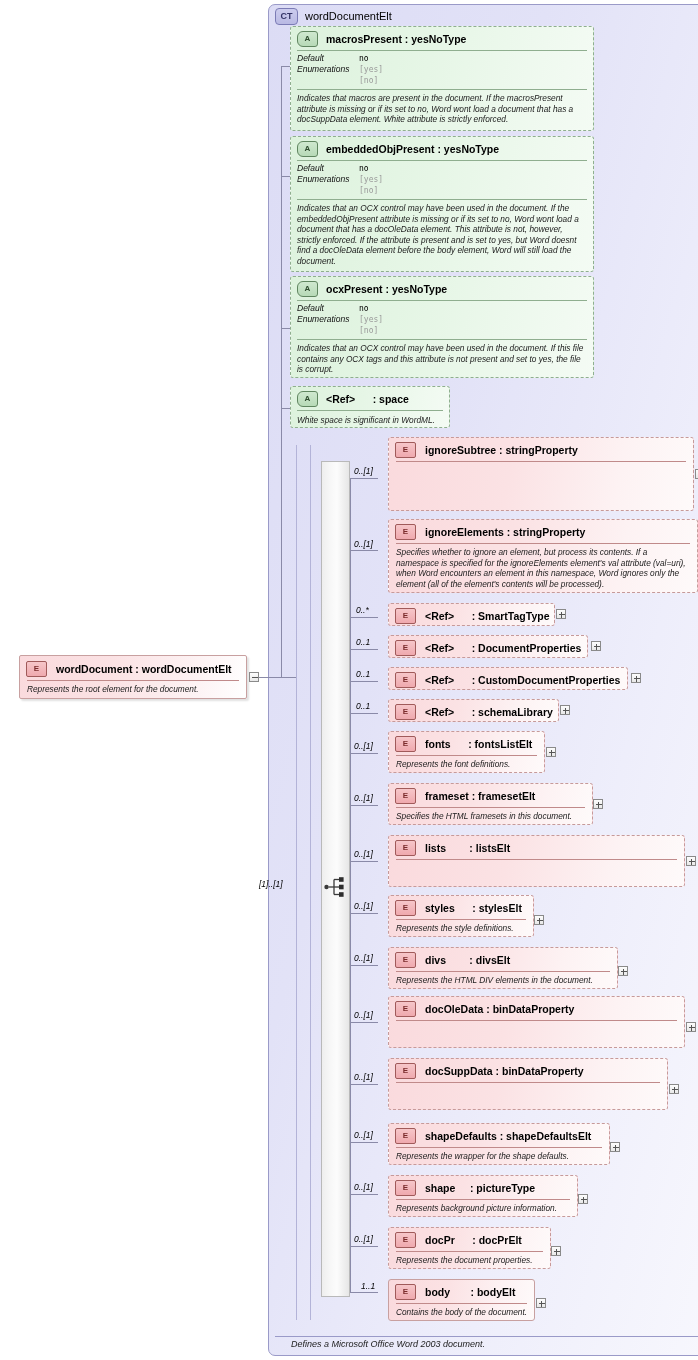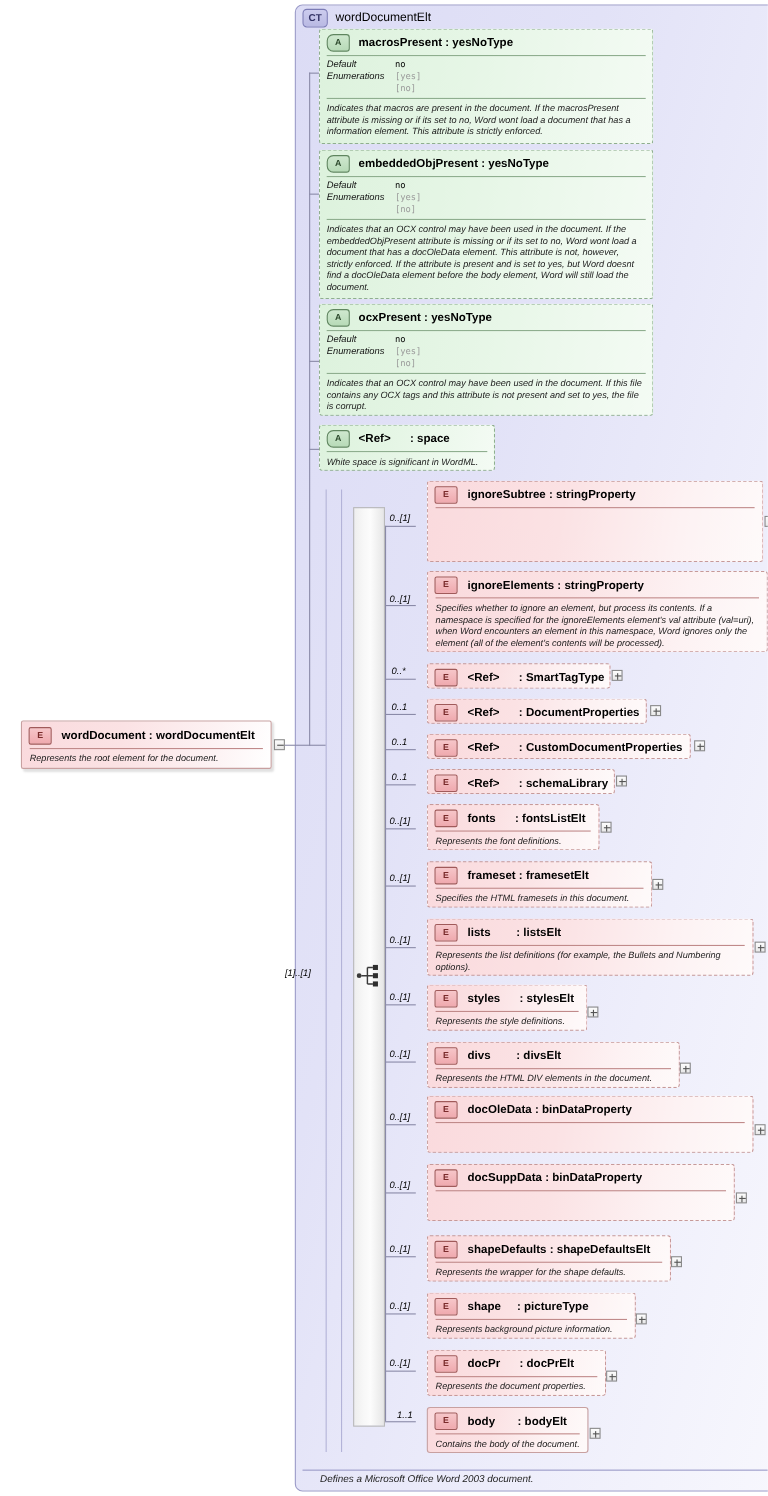--- a/index.html
+++ b/index.html
@@ -219,21 +219,21 @@
       <div class="kv">
           <span class="kv-k">Enumerations</span>
           <span class="kv-v dim">[yes]</span>
         </div>
       <div class="kv">
           <span class="kv-k"></span>
           <span class="kv-v dim">[no]</span>
         </div>
     </div>
     <div class="hr-g"></div>
-    <div class="attr-doc">Indicates that macros are present in the document. If the macrosPresent attribute is missing or if its set to no, Word wont load a document that has a information element. This attribute is strictly enforced.</div>
+    <div class="attr-doc">Indicates that macros are present in the document. If the macrosPresent attribute is missing or if its set to no, Word wont load a document that has a docSuppData element. White attribute is strictly enforced.</div>
   </div>
 
   <div class="attr" style="left:277px;top:136px;width:304px;height:136px;">
     <div class="attr-head">
       <span class="icon-a">A</span>
       <span class="attr-name">embeddedObjPresent : yesNoType</span>
     </div>
     <div class="hr-g"></div>
     <div class="attr-body">
       <div class="kv">
@@ -390,21 +390,20 @@
   <div class="toggle plus" style="left:580px;top:799px;"></div>
 
   <div class="ln lnh" style="left:337px;top:861px;width:28px;"></div>
   <div class="occ" style="left:341px;top:849px;">0..[1]</div>
   <div class="elt" style="left:375px;top:835px;width:297px;height:52px;">
     <div class="elt-head">
       <span class="icon-e">E</span>
       <span class="elt-name">lists        : listsElt</span>
     </div>
     <div class="hr-p"></div>
-    <div class="elt-doc">Represents the list definitions (for example, the Bullets and Numbering options).</div>
   </div>
   <div class="toggle plus" style="left:673px;top:856px;"></div>
 
   <div class="ln lnh" style="left:337px;top:913px;width:28px;"></div>
   <div class="occ" style="left:341px;top:901px;">0..[1]</div>
   <div class="elt" style="left:375px;top:895px;width:146px;height:42px;">
     <div class="elt-head">
       <span class="icon-e">E</span>
       <span class="elt-name">styles      : stylesElt</span>
     </div>

